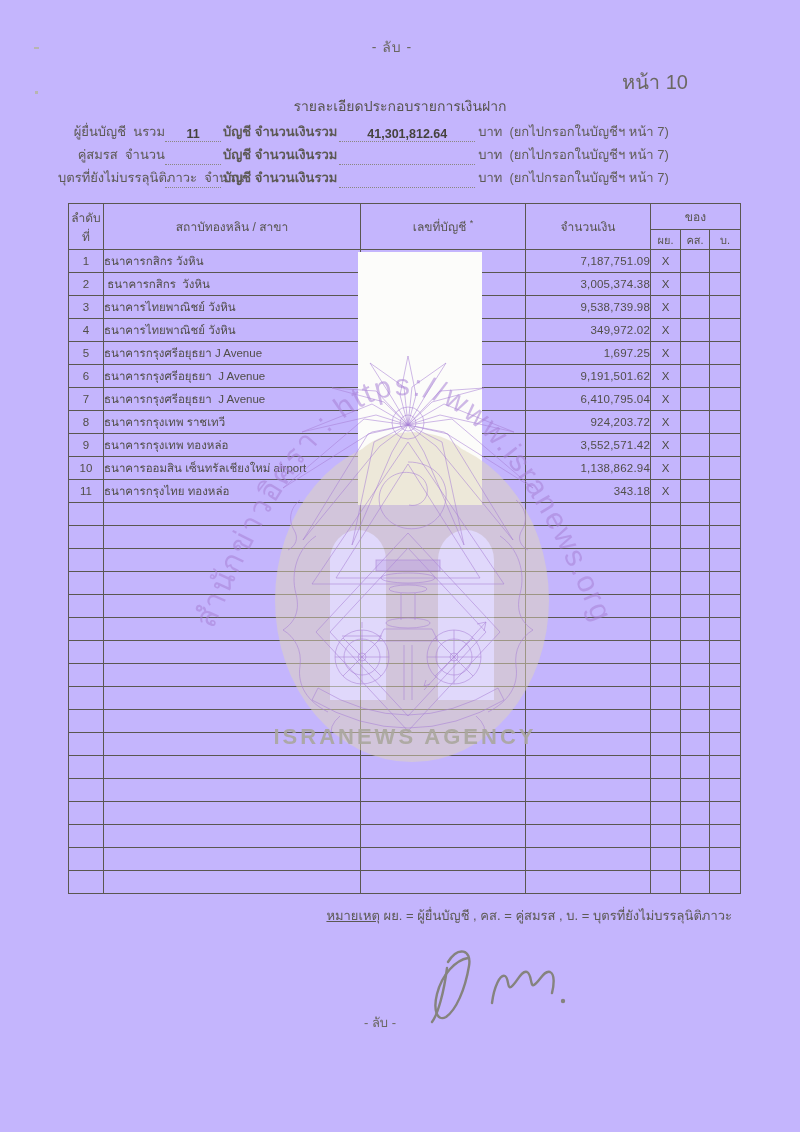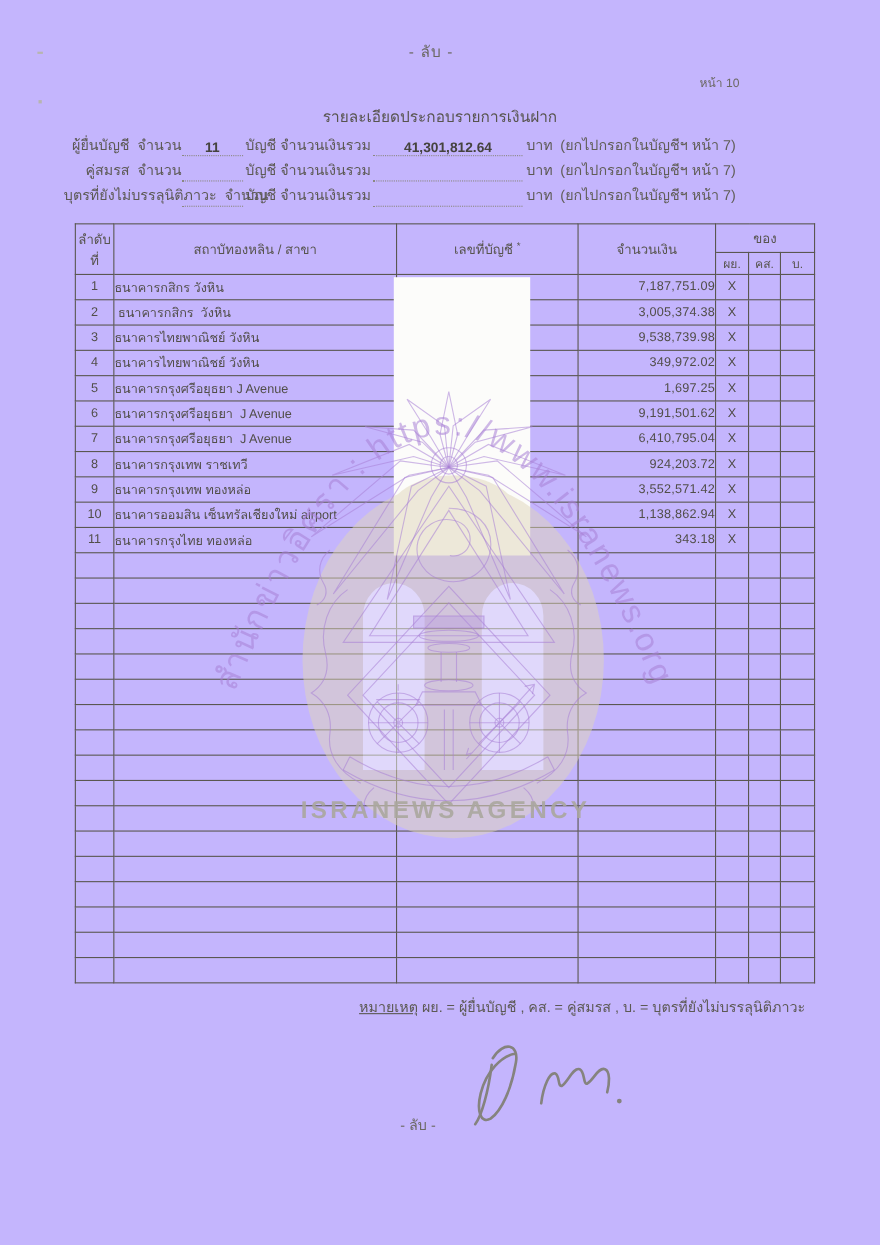--- a/index.html
+++ b/index.html
@@ -5,29 +5,29 @@
   html,body{margin:0;padding:0;background:#e8e8e8;}
   .page{
     position:relative; width:800px; height:1132px; margin:0 auto;
     background:#c4b5fd; overflow:hidden;
     font-family:"Liberation Sans","DejaVu Sans",sans-serif;
     color:#585550;
   }
   .abs{position:absolute;}
   
   .secret-top{top:36px; left:0; width:784px; text-align:center; font-size:14px; letter-spacing:1px; color:#6b6862;}
-  .page-number{top:66px; left:636px; font-size:11px; color:#6b6862;}
+  .page-number{top:66px; left:622px; font-size:20px; color:#6b6862;}
   .doc-title{top:95px; left:0; width:800px; text-align:center; font-size:14px; color:#57544e;}
   
   .sumline{left:58px; width:700px; display:flex; align-items:flex-end; font-size:13px; color:#5c5954; white-space:pre;}
   .sumline .lbl{width:107px; text-align:right;}
   .dotline{border-bottom:1.5px dotted #8b8881; text-align:center; font-weight:bold; color:#45433e; font-size:12.5px; line-height:14px;}
   .cnt{width:56px;}
   .amt{width:136px;}
-  .mid{margin:0 2px;}
+  .mid{margin:0 2px;font-weight:bold;}
   .baht{margin-left:3px;}
   .carry{margin-left:7px; color:#615e58;}
   
   table.deposit{border-collapse:collapse; table-layout:fixed; position:absolute; left:68px; top:203px; width:672px; font-size:11.5px; color:#514e49;}
   table.deposit td, table.deposit th{border:1px solid #5a5751; padding:0; font-weight:normal; overflow:hidden;}
   table.deposit{border:1.5px solid #504d47;padding-left:48px;}
   th{font-size:12px; color:#57544e;}
   .hdr-top th{height:25px;}
   .hdr-sub th{height:19px; font-size:11px;}
   tr.rw{height:23px;}
@@ -56,21 +56,21 @@
 <div class="page">
 
   <div class="abs art" style="left:34px;top:47px;width:5px;height:2px;"></div>
   <div class="abs art" style="left:35px;top:91px;width:3px;height:3px;"></div>
 
   <div class="abs secret-top">- ลับ -</div>
   <div class="abs page-number">หน้า 10</div>
   <div class="abs doc-title">รายละเอียดประกอบรายการเงินฝาก</div>
 
   <div class="abs sumline" style="top:121px;">
-    <span class="lbl">ผู้ยื่นบัญชี  จำนวน</span><span class="dotline cnt">11</span><span class="mid">บัญชี จำนวนเงินรวม</span><span class="dotline amt">41,301,812.64</span><span class="baht">บาท</span><span class="carry">(ยกไปกรอกในบัญชีฯ หน้า 7)</span>
+    <span class="lbl">ผู้ยื่นบัญชี  นรวม</span><span class="dotline cnt">11</span><span class="mid">บัญชี จำนวนเงินรวม</span><span class="dotline amt">41,301,812.64</span><span class="baht">บาท</span><span class="carry">(ยกไปกรอกในบัญชีฯ หน้า 7)</span>
   </div>
   <div class="abs sumline" style="top:144px;">
     <span class="lbl">คู่สมรส  จำนวน</span><span class="dotline cnt"></span><span class="mid">บัญชี จำนวนเงินรวม</span><span class="dotline amt"></span><span class="baht">บาท</span><span class="carry">(ยกไปกรอกในบัญชีฯ หน้า 7)</span>
   </div>
   <div class="abs sumline" style="top:167px;">
     <span class="lbl">บุตรที่ยังไม่บรรลุนิติภาวะ  จำนวน</span><span class="dotline cnt"></span><span class="mid">บัญชี จำนวนเงินรวม</span><span class="dotline amt"></span><span class="baht">บาท</span><span class="carry">(ยกไปกรอกในบัญชีฯ หน้า 7)</span>
   </div>
 
   <table class="deposit">
     <colgroup>

